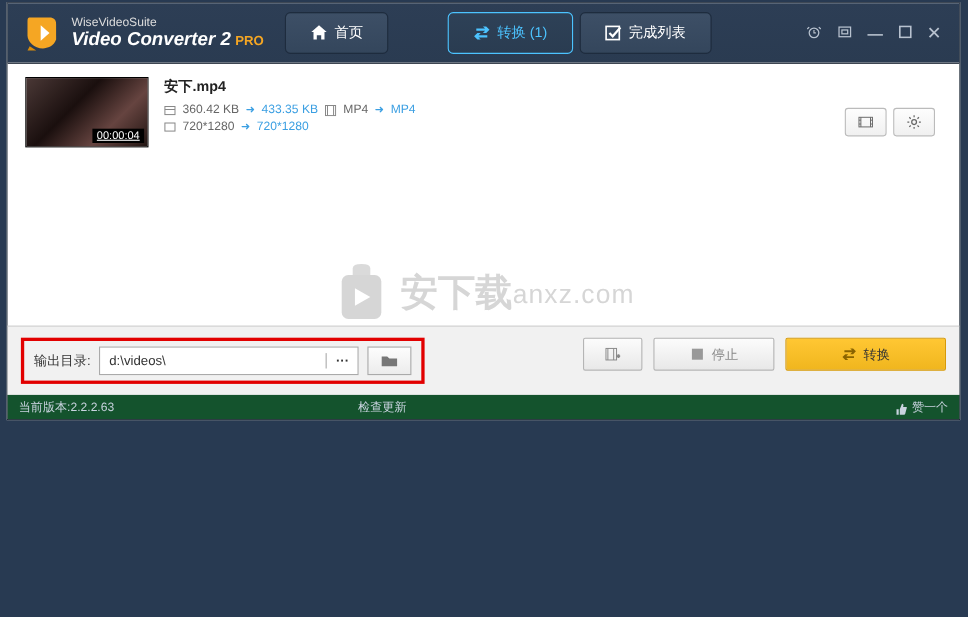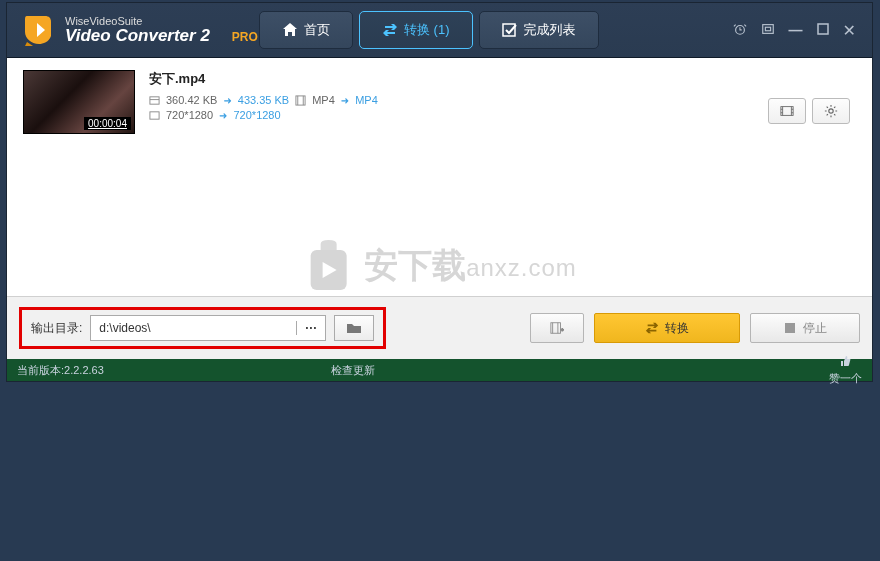--- a/index.html
+++ b/index.html
@@ -6,26 +6,26 @@
 body { background: #283a52; width: 880px; height: 561px; overflow: hidden; position: relative; }
 
 .window { width: 867px; height: 380px; margin: 2px 6px; background: #fff; display: flex; flex-direction: column; border: 1px solid #1a2533; }
 
 .titlebar { height: 54px; background: linear-gradient(#2d3e55, #2a3b51); display: flex; align-items: center; padding: 0 8px; color: #fff; }
 
 .logo-area { display: flex; align-items: center; gap: 8px; margin-left: 6px; width: 238px; }
 .logo-icon { width: 36px; height: 36px; }
 .logo-text { display: flex; flex-direction: column; line-height: 1.1; }
 .logo-text .l1 { font-size: 11px; color: #ddd; }
-.logo-text .l2 { font-size: 17px; font-weight: bold; font-style: italic; color: #fff; display: flex; align-items: baseline; gap: 22px; }
+.logo-text .l2 { font-size: 17px; font-weight: bold; font-style: italic; color: #fff; display: flex; align-items: baseline; gap: 4px; }
 .logo-text .pro { color: #f5a623; font-size: 12px; font-weight: bold; font-style: normal; }
 
 .nav-tabs { display: flex; gap: 6px; align-items: center; }
 .nav-tab { height: 38px; border-radius: 5px; padding: 16px 22px; display: flex; align-items: center; gap: 6px; font-size: 13px; color: #fff; cursor: pointer; background: linear-gradient(#3d4f66, #34465c); border: 1px solid #1e2c3e; }
-.nav-tab.active { color: #4cc3ff; border: 1px solid #4cc3ff; background: linear-gradient(#2e4157, #2a3c51); }
+.nav-tab.active { color: #4cc3ff; border: 1px solid #4cc3ff; background: linear-gradient(#2e4157, #2a3c51); margin-left: 48px; }
 .nav-tab svg { width: 16px; height: 16px; }
 
 .window-controls { margin-left: auto; display: flex; gap: 14px; align-items: center; color: #b8c2cf; padding-right: 8px; }
 .window-controls span { cursor: pointer; font-size: 14px; }
 .window-controls .wc-close { font-size: 16px; }
 
 .content { flex: 1; background: #fff; border-top: 1px solid #0f1a28; display: flex; flex-direction: column; }
 
 .file-list { flex: 1; overflow: auto; position: relative; }
 
@@ -43,38 +43,38 @@
 
 .file-actions { display: flex; gap: 6px; margin-top: 28px; margin-right: 6px; }
 .icon-btn { width: 38px; height: 26px; border: 1px solid #bbb; background: linear-gradient(#fdfdfd,#f0f0f0); border-radius: 3px; display: flex; align-items: center; justify-content: center; cursor: pointer; }
 .icon-btn svg { width: 14px; height: 14px; fill: #666; }
 
 .watermark { position: absolute; top: 180px; left: 50%; transform: translateX(-50%); display: flex; flex-direction: row; align-items: center; color: #d6d6d6; pointer-events: none; }
 .watermark-row { display: flex; align-items: center; gap: 10px; }
 .wm-text1 { font-size: 34px; font-weight: bold; }
 .wm-text2 { font-size: 24px; margin-top: 4px; letter-spacing: 1px; }
 
-.footer-bar { background: #f1f1f1; border-top: 1px solid #d0d0d0; padding: 10px 12px; display: flex; align-items: center; gap: 10px; }
+.footer-bar { background: #f1f1f1; border-top: 1px solid #d0d0d0; padding: 10px 12px; display: flex; gap: 10px; }
 .output-highlight { border: 3px solid #e20000; padding: 5px 9px; display: flex; align-items: center; gap: 8px; }
 .output-label { font-size: 12px; color: #333; }
 .output-path { width: 236px; height: 26px; border: 1px solid #aaa; background: #fff; display: flex; align-items: center; padding: 0 8px; font-size: 12px; color: #333; }
 .output-path .ellipsis { margin-left: auto; border-left: 1px solid #aaa; padding-left: 8px; font-weight: bold; cursor: pointer; }
 .folder-btn { width: 40px; height: 26px; border: 1px solid #aaa; background: linear-gradient(#fdfdfd,#ececec); display: flex; align-items: center; justify-content: center; cursor: pointer; }
 .folder-btn svg { width: 16px; height: 12px; fill: #666; }
 
 .footer-spacer { flex: 1; }
 .footer-btn { height: 30px; border: 1px solid #b5b5b5; background: linear-gradient(#fcfcfc,#e8e8e8); border-radius: 2px; display: flex; align-items: center; justify-content: center; gap: 6px; font-size: 12px; color: #888; cursor: pointer; padding: 0 14px; }
 .footer-btn.add { width: 54px; }
 .footer-btn.stop { width: 110px; }
 .footer-btn.convert { width: 146px; background: linear-gradient(#ffc733,#f0b61e); border-color: #d89a06; color: #333; font-weight: normal; }
 .footer-btn svg { width: 14px; height: 14px; }
 
 .status-bar { height: 22px; background: #14532d; color: #c9d3df; font-size: 11px; display: flex; align-items: center; padding: 0 10px; }
 .status-bar .sb-center { margin: 0 auto; }
-.status-bar .sb-right { margin-left: auto; cursor: pointer; display: flex; align-items: center; gap: 4px; flex-direction: column; }
+.status-bar .sb-right { margin-left: auto; cursor: pointer; display: flex; align-items: flex-end; gap: 4px; }
 </style>
 </head>
 <body>
 
 <div class="window">
   <div class="titlebar">
     <div class="logo-area">
       <svg class="logo-icon" viewBox="0 0 36 36">
         <path fill="#f5a623" d="M6 4 C 4 4 4 6 4 8 L4 20 C4 26 10 32 18 32 C22 32 28 30 30 24 L30 10 C30 6 28 4 24 4 Z"></path>
         <path fill="#fff" d="M16 11 L24 18 L16 25 Z"></path>
@@ -215,31 +215,31 @@
 
       <div class="footer-spacer"></div>
 
       <div class="footer-btn add">
         <svg viewBox="0 0 16 16">
             <rect x="1" y="2" width="11" height="12" fill="none" stroke="#888"></rect>
             <path stroke="#888" d="M3 2 V14 M9 2 V14"></path>
             <path stroke="#888" stroke-width="2" d="M12 10 H16 M14 8 V12"></path>
           </svg>
       </div>
-      <div class="footer-btn convert">
-        <svg viewBox="0 0 16 16">
-            <path fill="#8a6400" d="M3 4 H11 L9 2 H12 L15 5 L12 8 H9 L11 6 H3 Z M13 12 H5 L7 14 H4 L1 11 L4 8 H7 L5 10 H13 Z"></path>
-          </svg>
-        <span>转换</span>
-      </div>
       <div class="footer-btn stop">
         <svg viewBox="0 0 14 14">
             <rect x="2" y="2" width="10" height="10" fill="#999"></rect>
           </svg>
         <span>停止</span>
+      </div>
+      <div class="footer-btn convert">
+        <svg viewBox="0 0 16 16">
+            <path fill="#8a6400" d="M3 4 H11 L9 2 H12 L15 5 L12 8 H9 L11 6 H3 Z M13 12 H5 L7 14 H4 L1 11 L4 8 H7 L5 10 H13 Z"></path>
+          </svg>
+        <span>转换</span>
       </div>
     </div>
   </div>
 
   <div class="status-bar">
     <span>当前版本:2.2.2.63</span>
     <span class="sb-center">检查更新</span>
     <span class="sb-right">
       <svg width="12" height="12" viewBox="0 0 12 12">
           <path fill="#c9d3df" d="M2 6 H4 V11 H2 Z M5 11 V6 L7 1 Q9 1 8 4 H11 Q12 4 11 6 L10 10 Q10 11 9 11 Z"></path>

